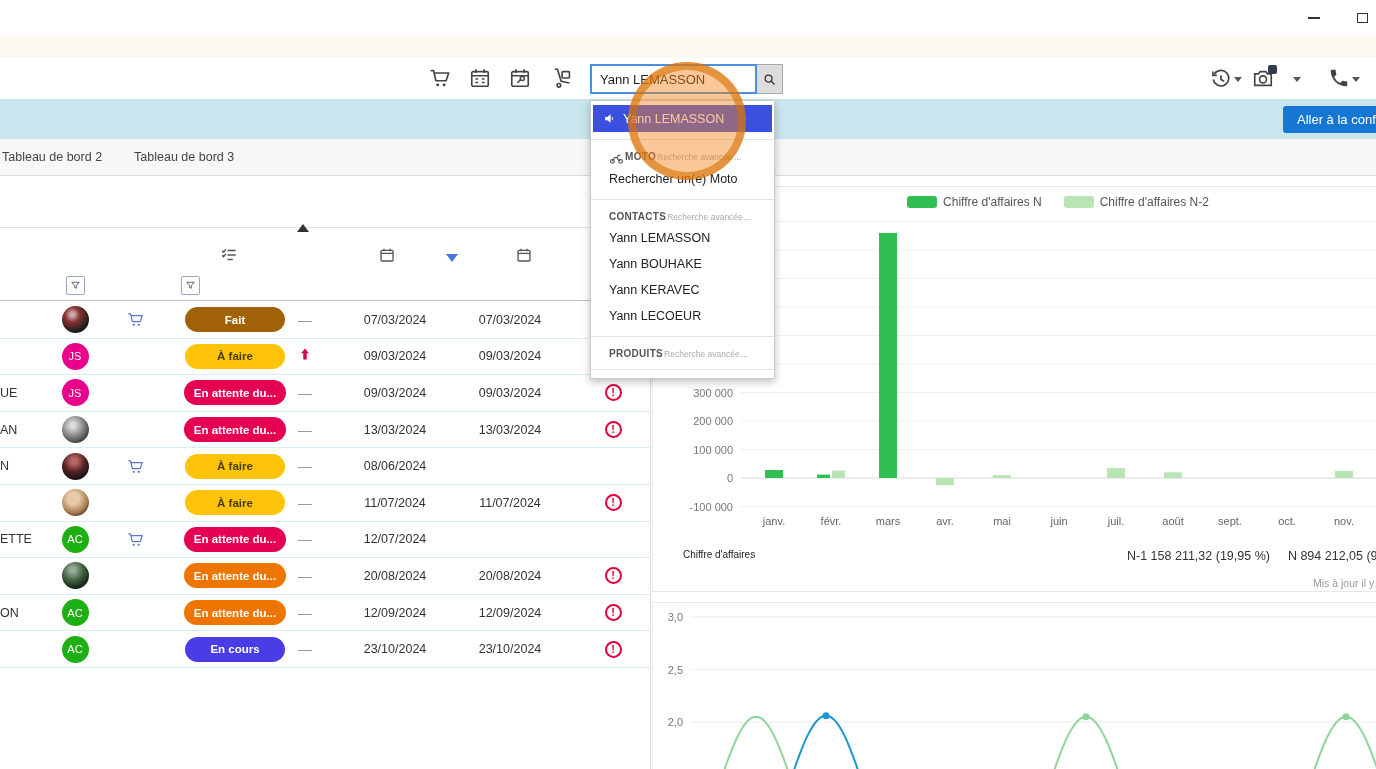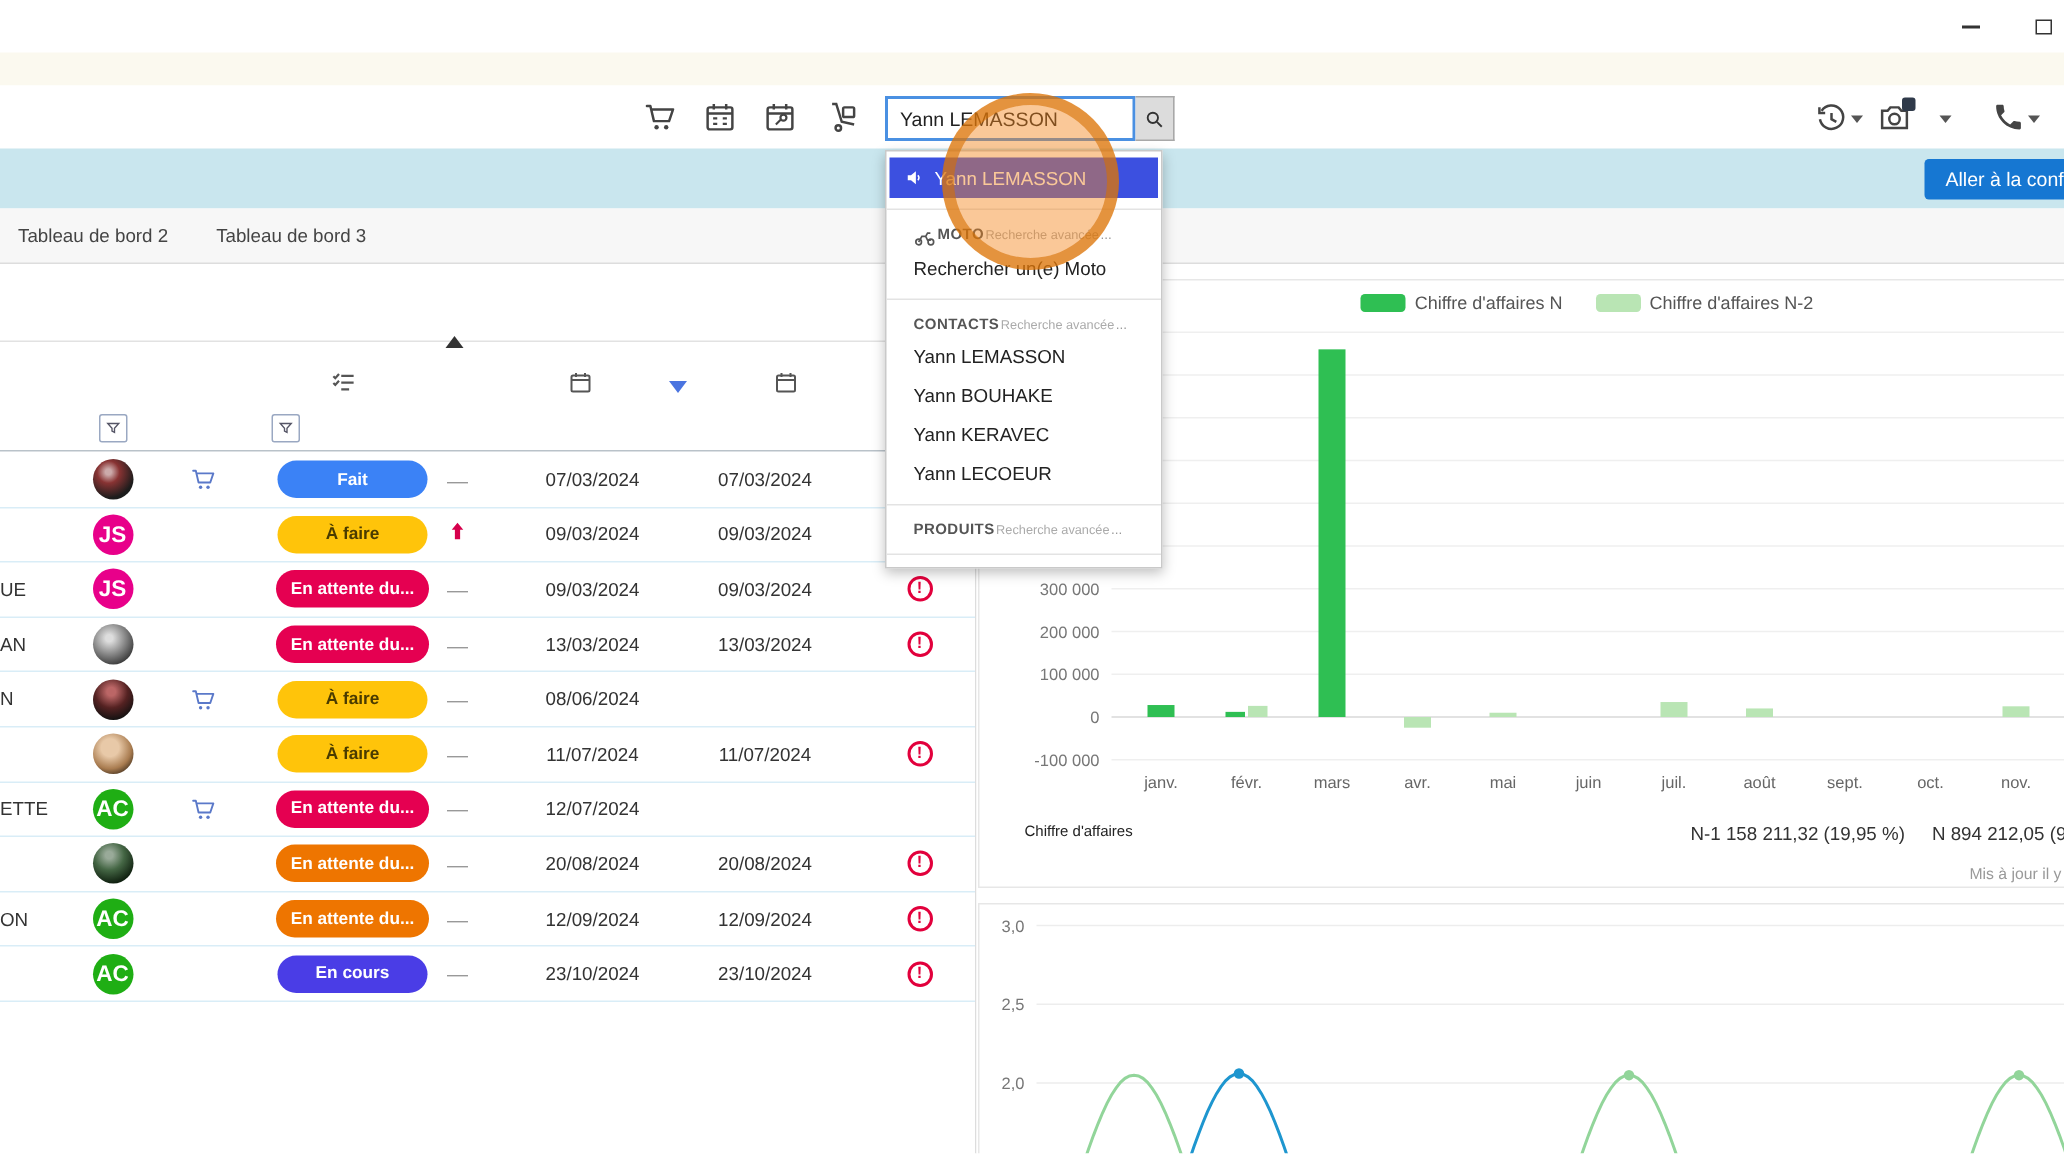--- a/index.html
+++ b/index.html
@@ -25,42 +25,42 @@
   .cam-badge{position:absolute;left:1268px;top:8px;width:9px;height:9px;background:#2f3a4a;border-radius:2px}
 
   
   .configbar{position:absolute;left:0;top:99px;width:1376px;height:40px;background:#c9e6ee}
   .config-btn{position:absolute;left:1283px;top:106px;height:27px;background:#1677d2;color:#fff;
     font-size:13px;padding:0 14px;border:none;border-radius:3px;white-space:nowrap;cursor:pointer;
     font-family:"Liberation Sans",sans-serif}
 
   
   .tabsbar{position:absolute;left:0;top:139px;width:1376px;height:37px;background:#f7f7f7;
-    border-bottom:1px solid #ddd;display:flex;align-items:center;padding-left:10px;gap:28px}
+    border-bottom:1px solid #ddd;display:flex;align-items:center;gap:28px}
   .tab{font-size:12.5px;color:#444;cursor:pointer;padding:4px 2px}
 
   
   .table-panel{position:absolute;left:0;top:176px;width:651px;height:593px;background:#fff;
     border-right:1px solid #ddd;overflow:hidden}
   .rule-top{position:absolute;left:0;top:51px;width:651px;height:1px;background:#e2e2e2}
   .hdr-underline{position:absolute;left:0;top:124px;width:651px;height:1px;background:#b9c2c9}
   .tri-up{position:absolute;left:297px;top:48px;width:0;height:0;border-left:6px solid transparent;border-right:6px solid transparent;border-bottom:8px solid #333}
   .tri-down-blue{position:absolute;left:446px;top:78px;width:0;height:0;border-left:6px solid transparent;border-right:6px solid transparent;border-top:8px solid #4a74e0;cursor:pointer}
   .hdr-icon{position:absolute;color:#555;cursor:pointer}
   .hdr-icon svg{width:100%;height:100%}
   .fbox{position:absolute;width:19px;height:19px;border:1px solid #9aa8c2;border-radius:2px;
     display:flex;align-items:center;justify-content:center;color:#556;cursor:pointer}
   .fbox svg{width:11px;height:11px}
   .trows{position:absolute;left:0;top:126px;width:651px}
   .trow{display:grid;grid-template-columns:55px 40px 80px 120px 20px 160px 70px 30px 76px;
     align-items:center;height:36.6px;border-bottom:1px solid #d9edf7;cursor:default}
   .c{display:flex;align-items:center;justify-content:center;height:100%}
   .c-name{justify-content:flex-start;font-size:12.5px;color:#333;overflow:hidden}
   .avatar{width:27px;height:27px;border-radius:50%;display:flex;align-items:center;justify-content:center}
-  .avatar.init{color:#fff;font-size:15px;font-weight:700}
+  .avatar.init{color:#fff;font-size:11px;font-weight:400}
   .photo-a{background:radial-gradient(circle at 38% 32%,#caa 8%,#833 30%,#1c1c1c 70%)}
   .photo-b{background:radial-gradient(circle at 40% 35%,#ddd 10%,#888 45%,#333 80%)}
   .photo-c{background:radial-gradient(circle at 45% 30%,#b66 12%,#522 45%,#111 80%)}
   .photo-d{background:radial-gradient(circle at 42% 35%,#e8c9a8 25%,#a97c50 60%,#3a2a1a 85%)}
   .photo-e{background:radial-gradient(circle at 40% 30%,#9a9 10%,#464 40%,#121 75%)}
   .row-cart{width:17px;height:17px;color:#5b79c9;cursor:pointer}
   .row-cart svg{width:100%;height:100%}
   .badge{min-width:100px;height:25px;border-radius:13px;display:flex;align-items:center;justify-content:center;
     font-size:11.5px;font-weight:700;padding:0 10px;white-space:nowrap;cursor:pointer}
   .dash{color:#999;font-size:14px}
@@ -231,21 +231,21 @@
           <div class="avatar photo-a"></div>
         </div>
         <div class="c">
           <span class="row-cart"><svg viewBox="0 0 24 24" fill="none" stroke="currentColor" stroke-width="1.8" stroke-linecap="round" stroke-linejoin="round">
               <path d="M2.5 4h2.5l2.6 11h11l2.9-8.5H6"></path>
               <circle cx="9.5" cy="19.5" r="1.6" fill="currentColor" stroke="none"></circle>
               <circle cx="16.5" cy="19.5" r="1.6" fill="currentColor" stroke="none"></circle>
             </svg></span>
         </div>
         <div class="c">
-          <div class="badge" style="background: #3b82f6; color: rgb(255, 255, 255); text-align: center;">Fait</div>
+          <div class="badge" style="background: #a16207; color: rgb(255, 255, 255); text-align: center;">Fait</div>
         </div>
         <div class="c">
           <span class="dash">—</span>
         </div>
         <div class="c dcell">07/03/2024</div>
         <div class="c dcell">07/03/2024</div>
         <div class="c"></div>
         <div class="c"></div>
       </div>
       <div class="trow">

